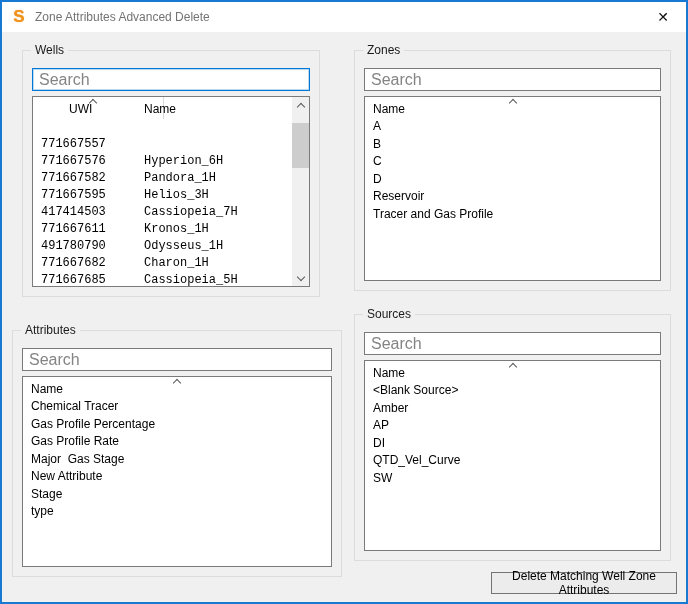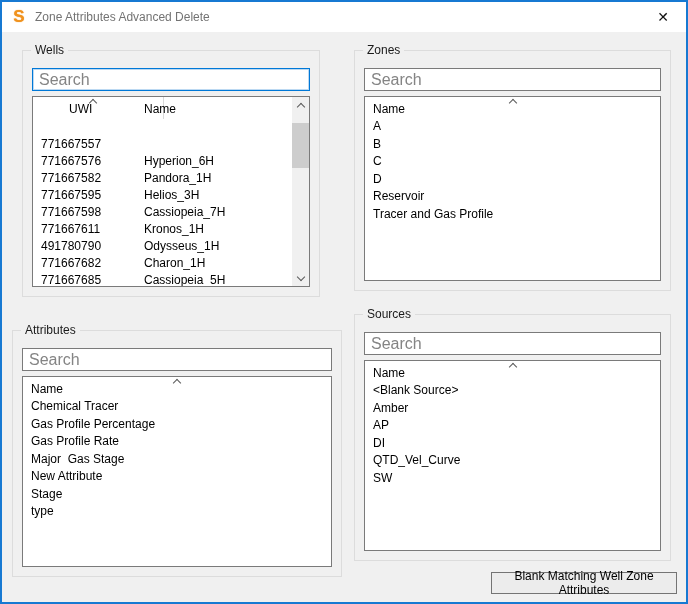--- a/index.html
+++ b/index.html
@@ -65,21 +65,21 @@
   .chev.up::before   { transform: rotate(45deg); }
   .chev.down::before { transform: rotate(225deg); top: 0px; }
 
   
   .wt-header { position: relative; height: 22px; background: #fff; }
   .wt-h-uwi  { position: absolute; left: 0; top: 0; width: 103px; height: 22px;
                padding: 5px 0 0 8px; border-right: 1px solid #d9d9d9; margin-left: 28px; }
   .wt-h-name { position: absolute; left: 104px; top: 0; right: 17px; height: 22px;
                padding: 5px 0 0 7px; }
   .wt-sort   { position: absolute; left: 56px; top: 1px; }
-  .wt-rows .trow { height: 17px; line-height: 17px; white-space: pre; position: relative; }
+  .wt-rows .trow { height: 17px; line-height: 17px; white-space: pre; position: relative; font-family: Liberation Mono, monospace; }
   .c-uwi  { position: absolute; left: 8px; }
   .c-name { position: absolute; left: 111px; }
 
   
   .vscroll {
     position: absolute; top: 0; right: 0; bottom: 0; width: 17px; background: #f0f0f0;
   }
   .vs-btn { position: absolute; left: 0; width: 17px; height: 17px;
             display: flex; align-items: center; justify-content: center; }
   .vs-btn.up { top: 0; } .vs-btn.down { bottom: 0; }
@@ -136,21 +136,21 @@
             <span class="c-uwi">771667582</span>
             <span class="c-name">Helios_3H</span>
           </div>
 
           <div class="trow">
             <span class="c-uwi">771667595</span>
             <span class="c-name">Cassiopeia_7H</span>
           </div>
 
           <div class="trow">
-            <span class="c-uwi">771667598</span>
+            <span class="c-uwi">417414503</span>
             <span class="c-name">Kronos_1H</span>
           </div>
 
           <div class="trow">
             <span class="c-uwi">771667611</span>
             <span class="c-name">Odysseus_1H</span>
           </div>
 
           <div class="trow">
             <span class="c-uwi">491780790</span>
@@ -254,15 +254,15 @@
 
           <div class="lrow">DI</div>
 
           <div class="lrow">QTD_Vel_Curve</div>
 
           <div class="lrow">SW</div>
         </div>
     </div>
   </div>
 
-  <button class="delete-btn">Blank Matching Well Zone Attributes</button>
+  <button class="delete-btn">Delete Matching Well Zone Attributes</button>
 
 </div>
 
 </body></html>

